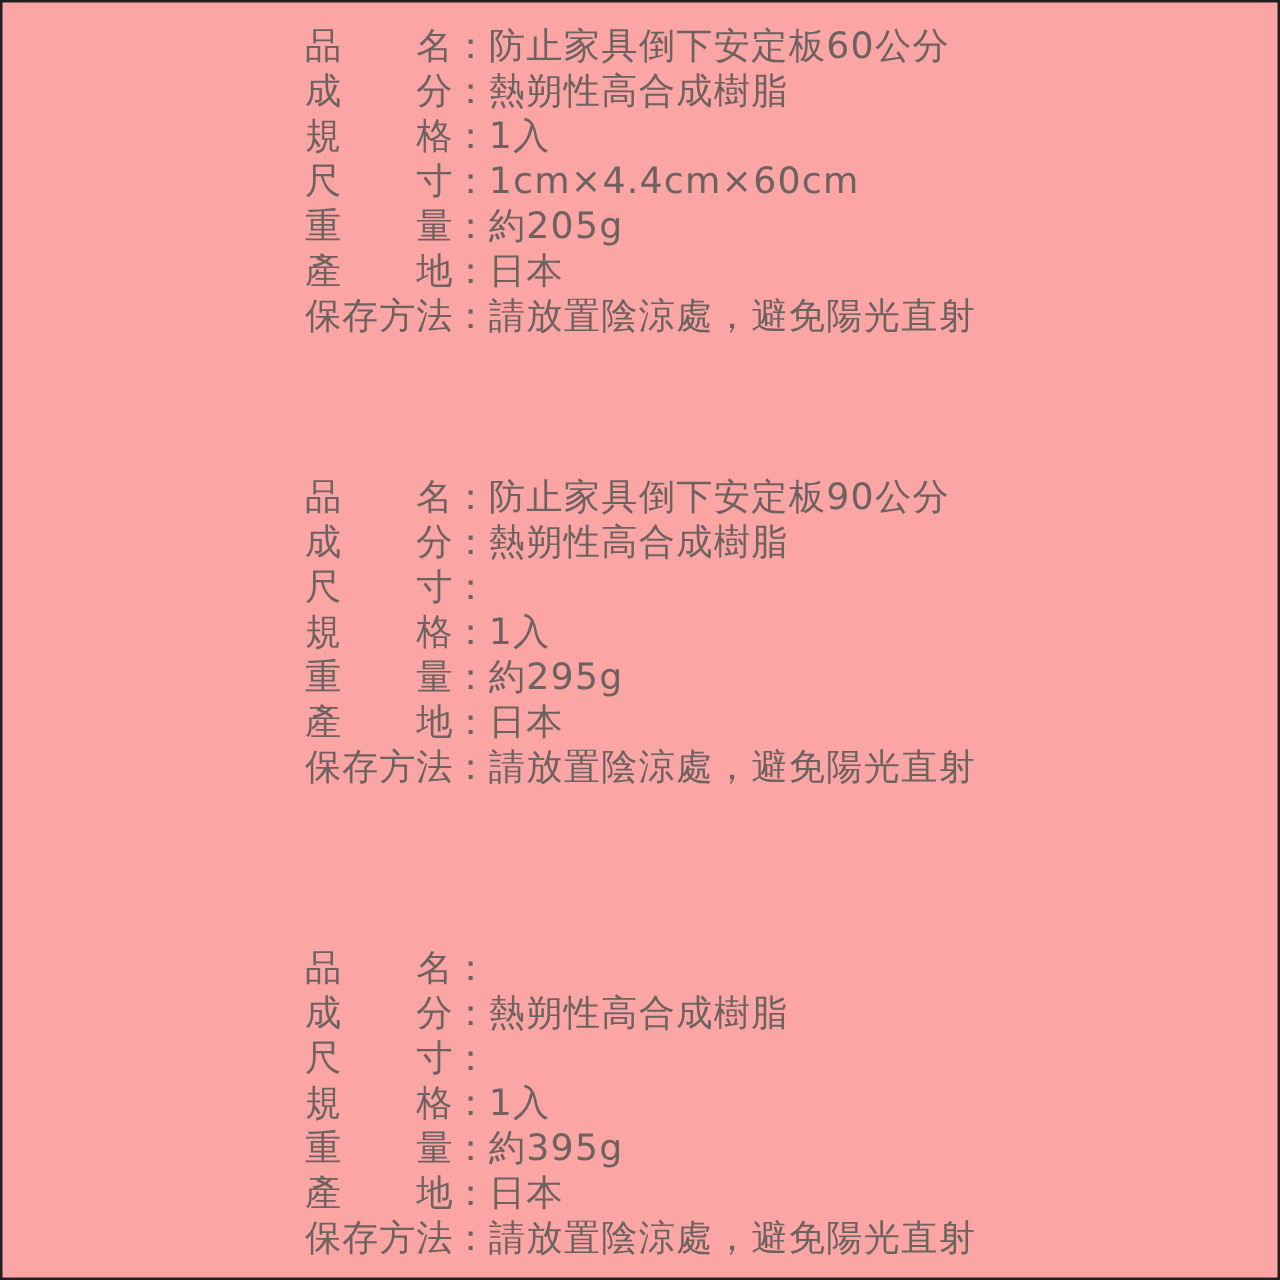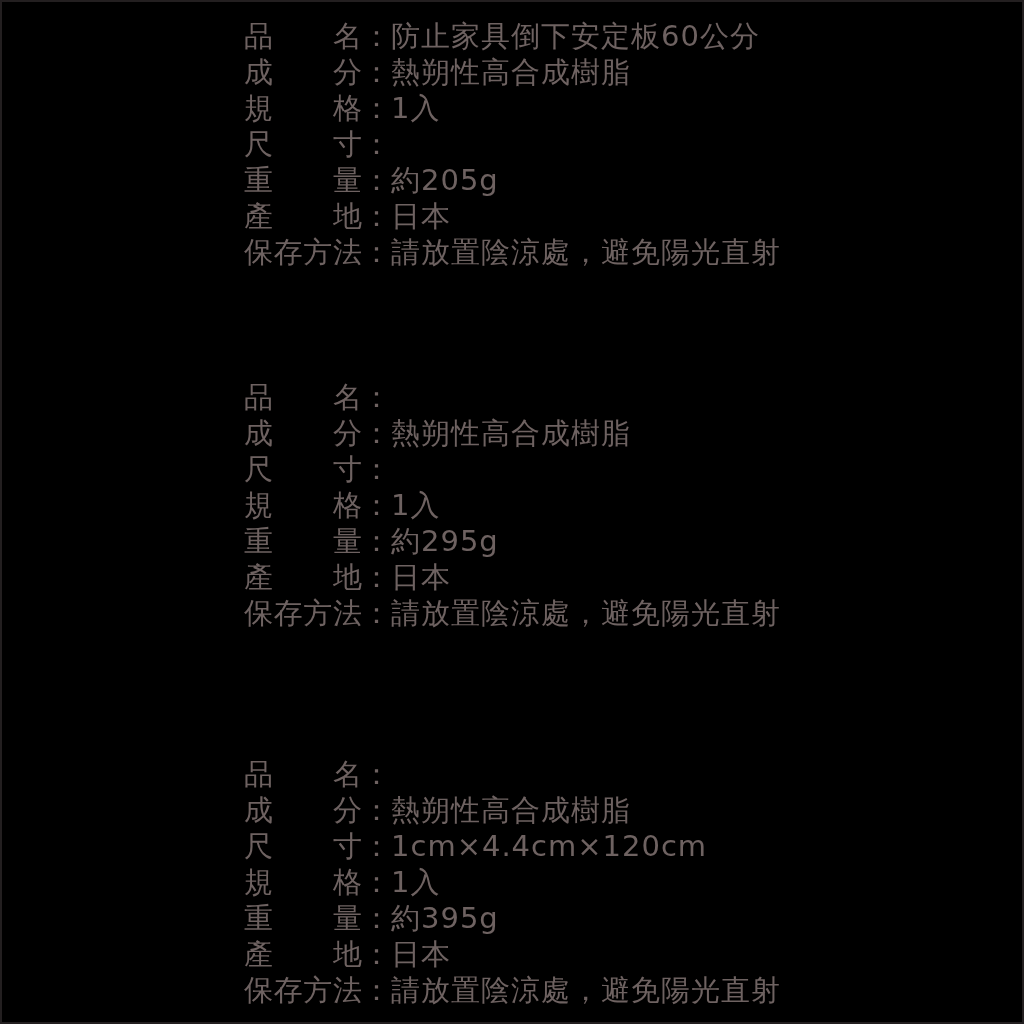--- a/index.html
+++ b/index.html
@@ -5,21 +5,21 @@
   html, body {
     margin: 0;
     padding: 0;
     background: #ffffff;
   }
   .canvas {
     position: relative;
     width: 1024px;
     height: 1024px;
     box-sizing: border-box;
-    background: #000000;
+    background: #fca5a5;
     border: 2px solid #231f20;
     font-family: "DejaVu Sans", sans-serif;
     color: #6e6261;
     overflow: hidden;
   }
   .spec-block {
     position: absolute;
     left: 242px;
   }
   .block-0 { top: 16px; }
@@ -66,20 +66,21 @@
       <span class="spec-value">熱朔性高合成樹脂</span>
     </div>
     <div class="spec-row">
       <span class="spec-label">規格</span>
       <span class="spec-colon">：</span>
       <span class="spec-value">1入</span>
     </div>
     <div class="spec-row">
       <span class="spec-label">尺寸</span>
       <span class="spec-colon">：</span>
+      <span class="spec-value">1cm×4.4cm×60cm</span>
     </div>
     <div class="spec-row">
       <span class="spec-label">重量</span>
       <span class="spec-colon">：</span>
       <span class="spec-value">約205g</span>
     </div>
     <div class="spec-row">
       <span class="spec-label">產地</span>
       <span class="spec-colon">：</span>
       <span class="spec-value">日本</span>
@@ -88,20 +89,21 @@
       <span class="spec-label">保存方法</span>
       <span class="spec-colon">：</span>
       <span class="spec-value">請放置陰涼處，避免陽光直射</span>
     </div>
   </section>
 
   <section class="spec-block block-1">
     <div class="spec-row">
       <span class="spec-label">品名</span>
       <span class="spec-colon">：</span>
+      <span class="spec-value">防止家具倒下安定板90公分</span>
     </div>
     <div class="spec-row">
       <span class="spec-label">成分</span>
       <span class="spec-colon">：</span>
       <span class="spec-value">熱朔性高合成樹脂</span>
     </div>
     <div class="spec-row">
       <span class="spec-label">尺寸</span>
       <span class="spec-colon">：</span>
     </div>
@@ -133,21 +135,20 @@
       <span class="spec-colon">：</span>
     </div>
     <div class="spec-row">
       <span class="spec-label">成分</span>
       <span class="spec-colon">：</span>
       <span class="spec-value">熱朔性高合成樹脂</span>
     </div>
     <div class="spec-row">
       <span class="spec-label">尺寸</span>
       <span class="spec-colon">：</span>
-      <span class="spec-value">1cm×4.4cm×120cm</span>
     </div>
     <div class="spec-row">
       <span class="spec-label">規格</span>
       <span class="spec-colon">：</span>
       <span class="spec-value">1入</span>
     </div>
     <div class="spec-row">
       <span class="spec-label">重量</span>
       <span class="spec-colon">：</span>
       <span class="spec-value">約395g</span>

